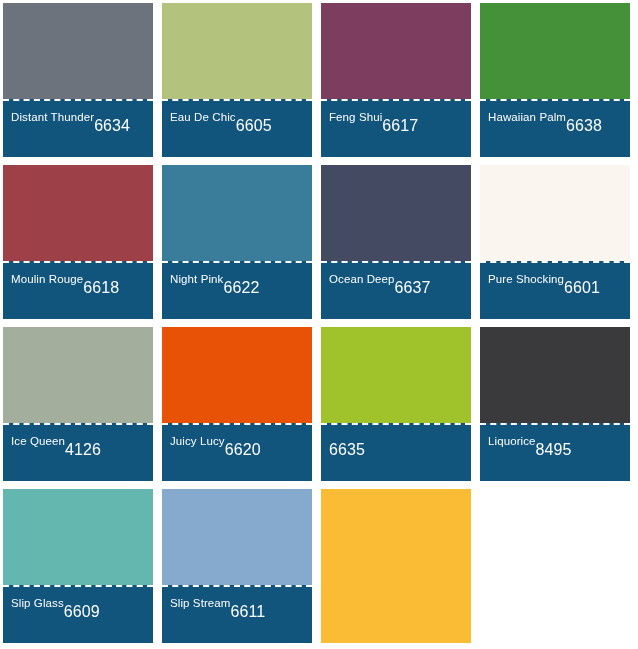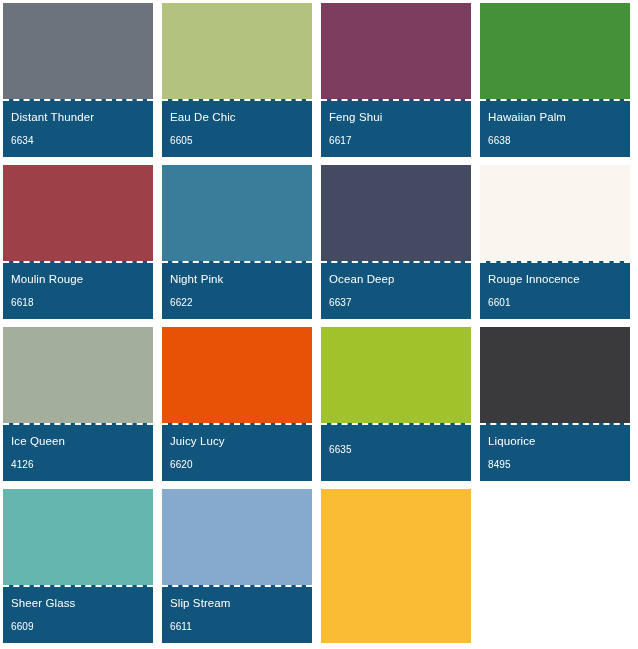--- a/index.html
+++ b/index.html
@@ -38,35 +38,34 @@
   }
 
   .swatch-label {
     flex: 0 0 58px;
     height: 58px;
     width: 100%;
     background: #11547c;
     border-top: 2px dashed #ffffff;
     padding: 9px 8px 0 8px;
     display: flex;
-    flex-direction: column;
     justify-content: flex-start;
   }
 
   .swatch-name {
     color: #ffffff;
     font-size: 11.5px;
     line-height: 15px;
     letter-spacing: 0.1px;
     white-space: nowrap;
   }
 
   .swatch-code {
     color: #ffffff;
-    font-size: 10px;
+    font-size: 16px;
     line-height: 15px;
     letter-spacing: 0.1px;
     margin-top: 8px;
     white-space: nowrap;
   }
 </style>
 </head>
 <body>
 
 <div id="swatch-grid">
@@ -115,21 +114,21 @@
     <div class="swatch-card">
       <div class="swatch-color" style="background: rgb(69, 74, 99);"></div>
       <div class="swatch-label">
         <div class="swatch-name">Ocean Deep</div>
         <div class="swatch-code">6637</div>
       </div>
     </div>
     <div class="swatch-card">
       <div class="swatch-color" style="background: rgb(250, 245, 238);"></div>
       <div class="swatch-label">
-        <div class="swatch-name">Rouge Innocence</div>
+        <div class="swatch-name">Pure Shocking</div>
         <div class="swatch-code">6601</div>
       </div>
     </div>
     <div class="swatch-card">
       <div class="swatch-color" style="background: rgb(164, 174, 156);"></div>
       <div class="swatch-label">
         <div class="swatch-name">Ice Queen</div>
         <div class="swatch-code">4126</div>
       </div>
     </div>
@@ -149,21 +148,21 @@
     <div class="swatch-card">
       <div class="swatch-color" style="background: rgb(58, 57, 59);"></div>
       <div class="swatch-label">
         <div class="swatch-name">Liquorice</div>
         <div class="swatch-code">8495</div>
       </div>
     </div>
     <div class="swatch-card">
       <div class="swatch-color" style="background: rgb(100, 183, 174);"></div>
       <div class="swatch-label">
-        <div class="swatch-name">Sheer Glass</div>
+        <div class="swatch-name">Slip Glass</div>
         <div class="swatch-code">6609</div>
       </div>
     </div>
     <div class="swatch-card">
       <div class="swatch-color" style="background: rgb(134, 170, 205);"></div>
       <div class="swatch-label">
         <div class="swatch-name">Slip Stream</div>
         <div class="swatch-code">6611</div>
       </div>
     </div>

